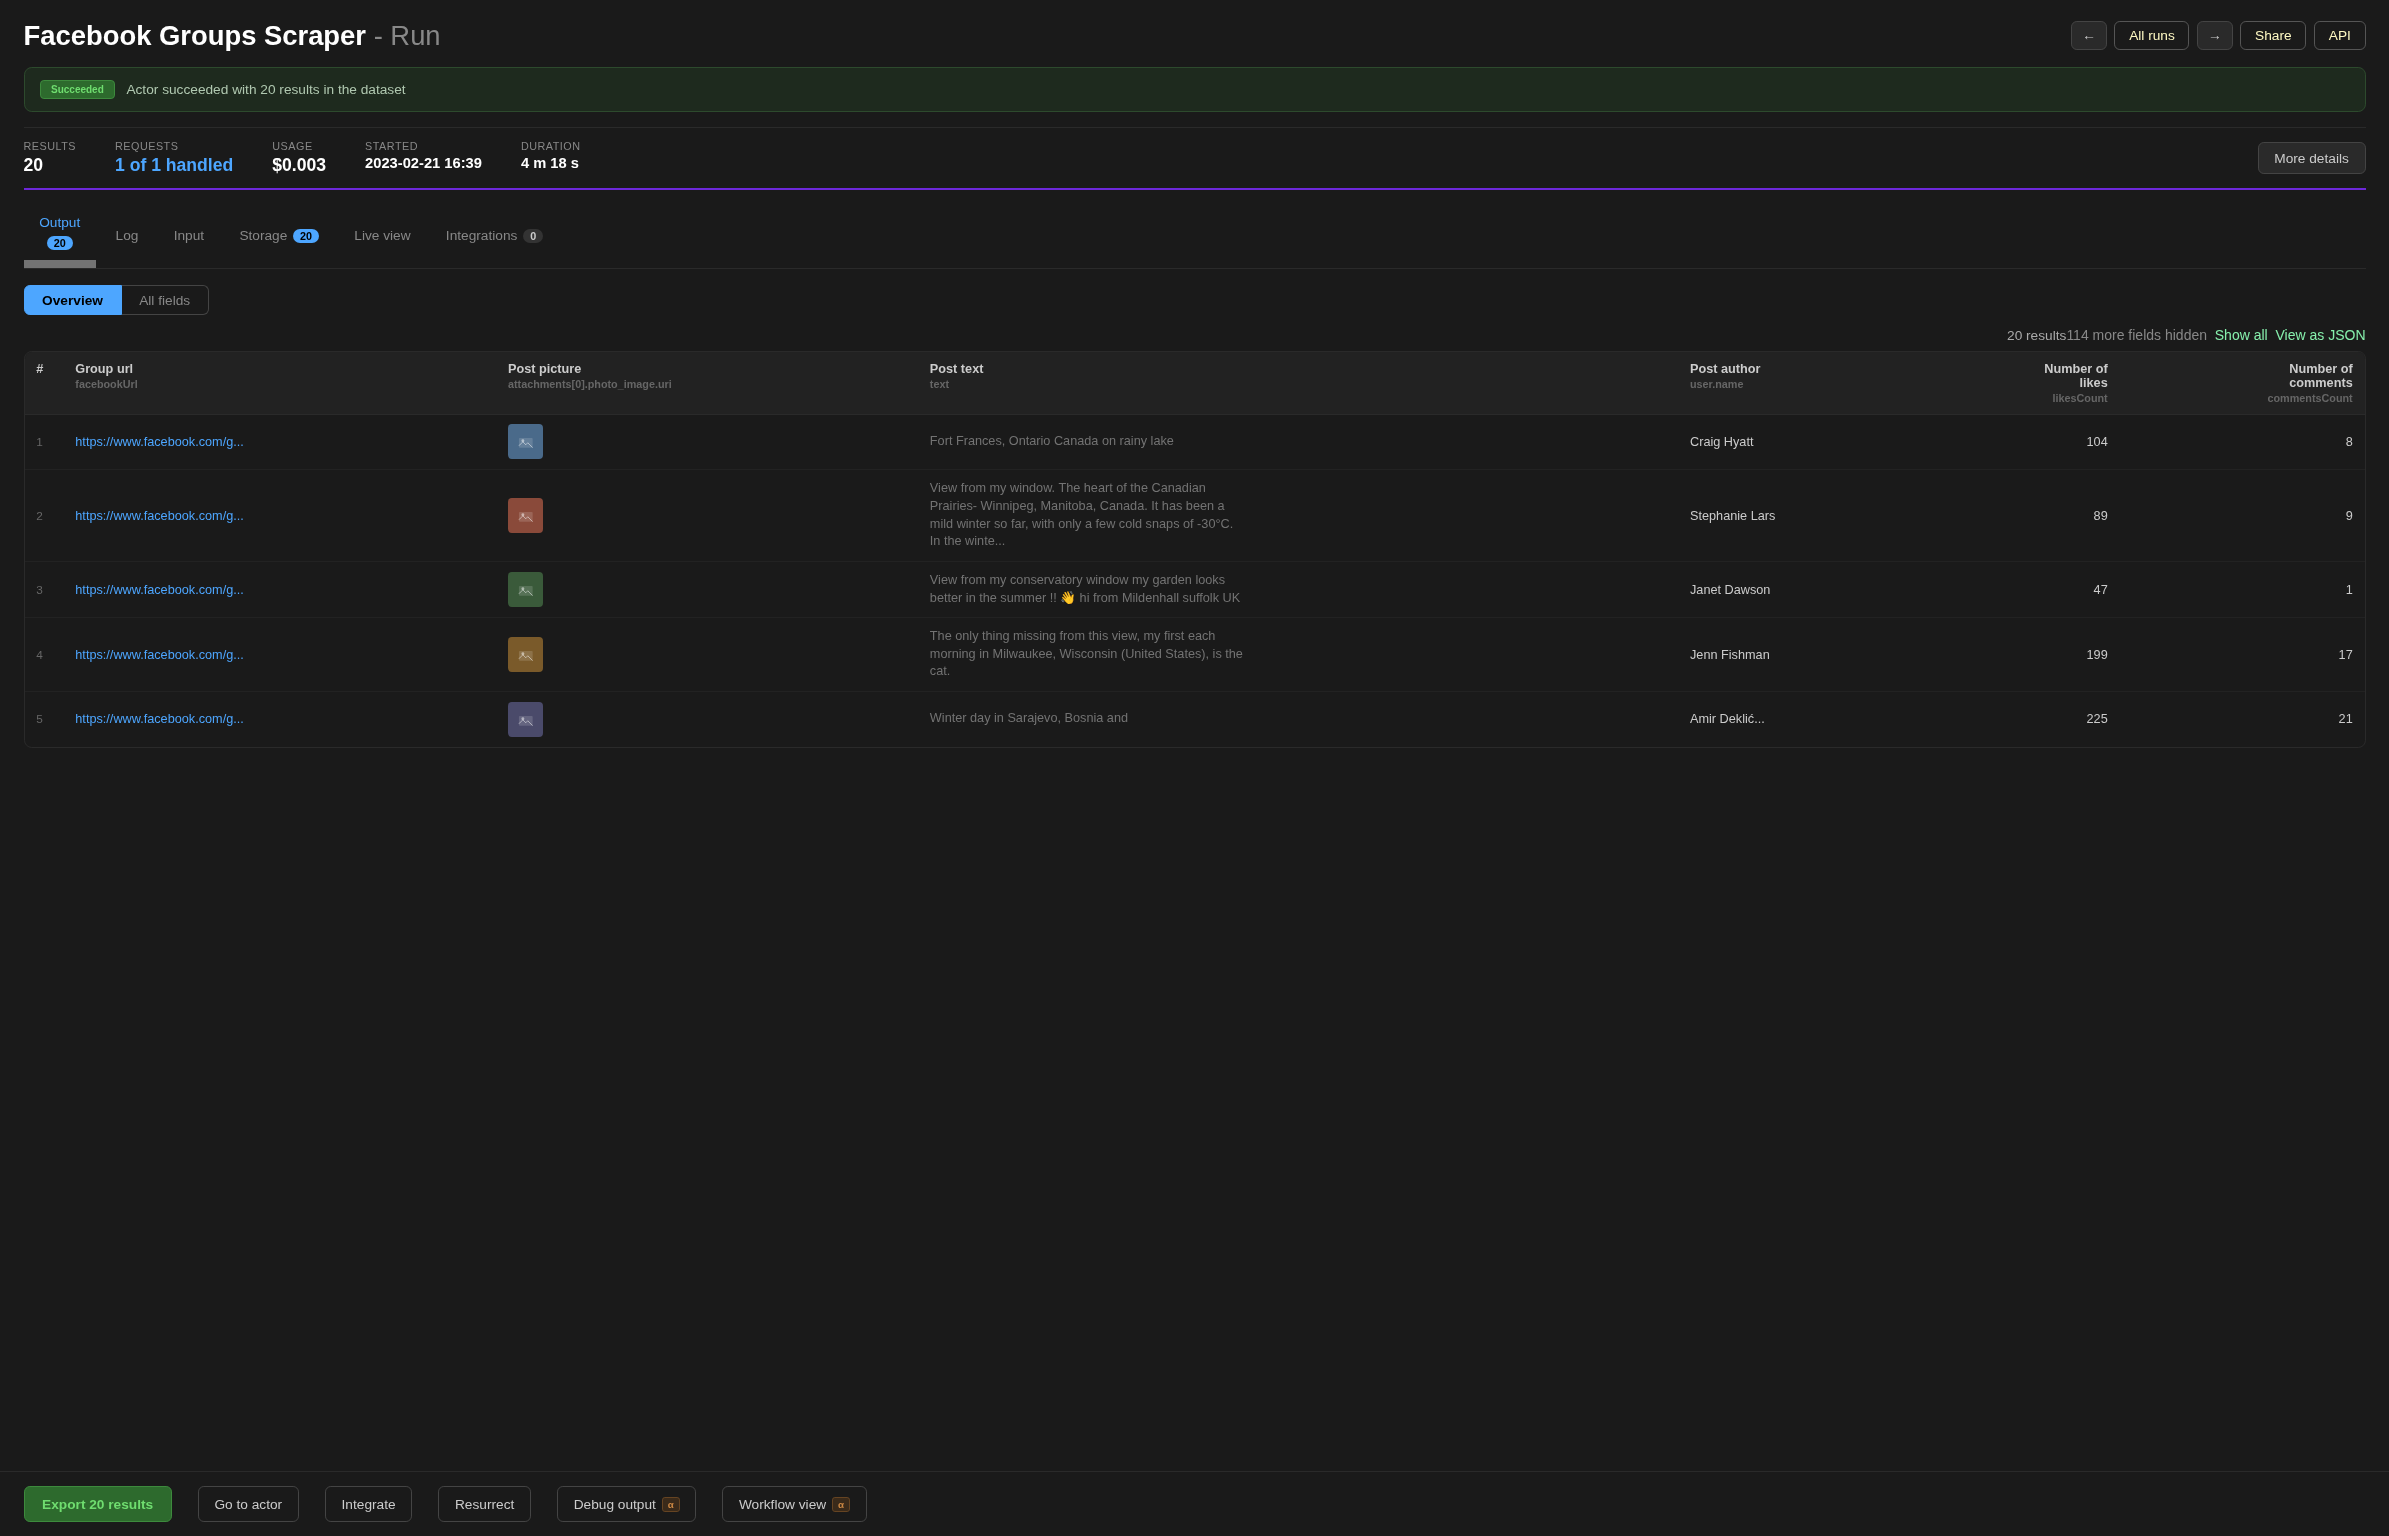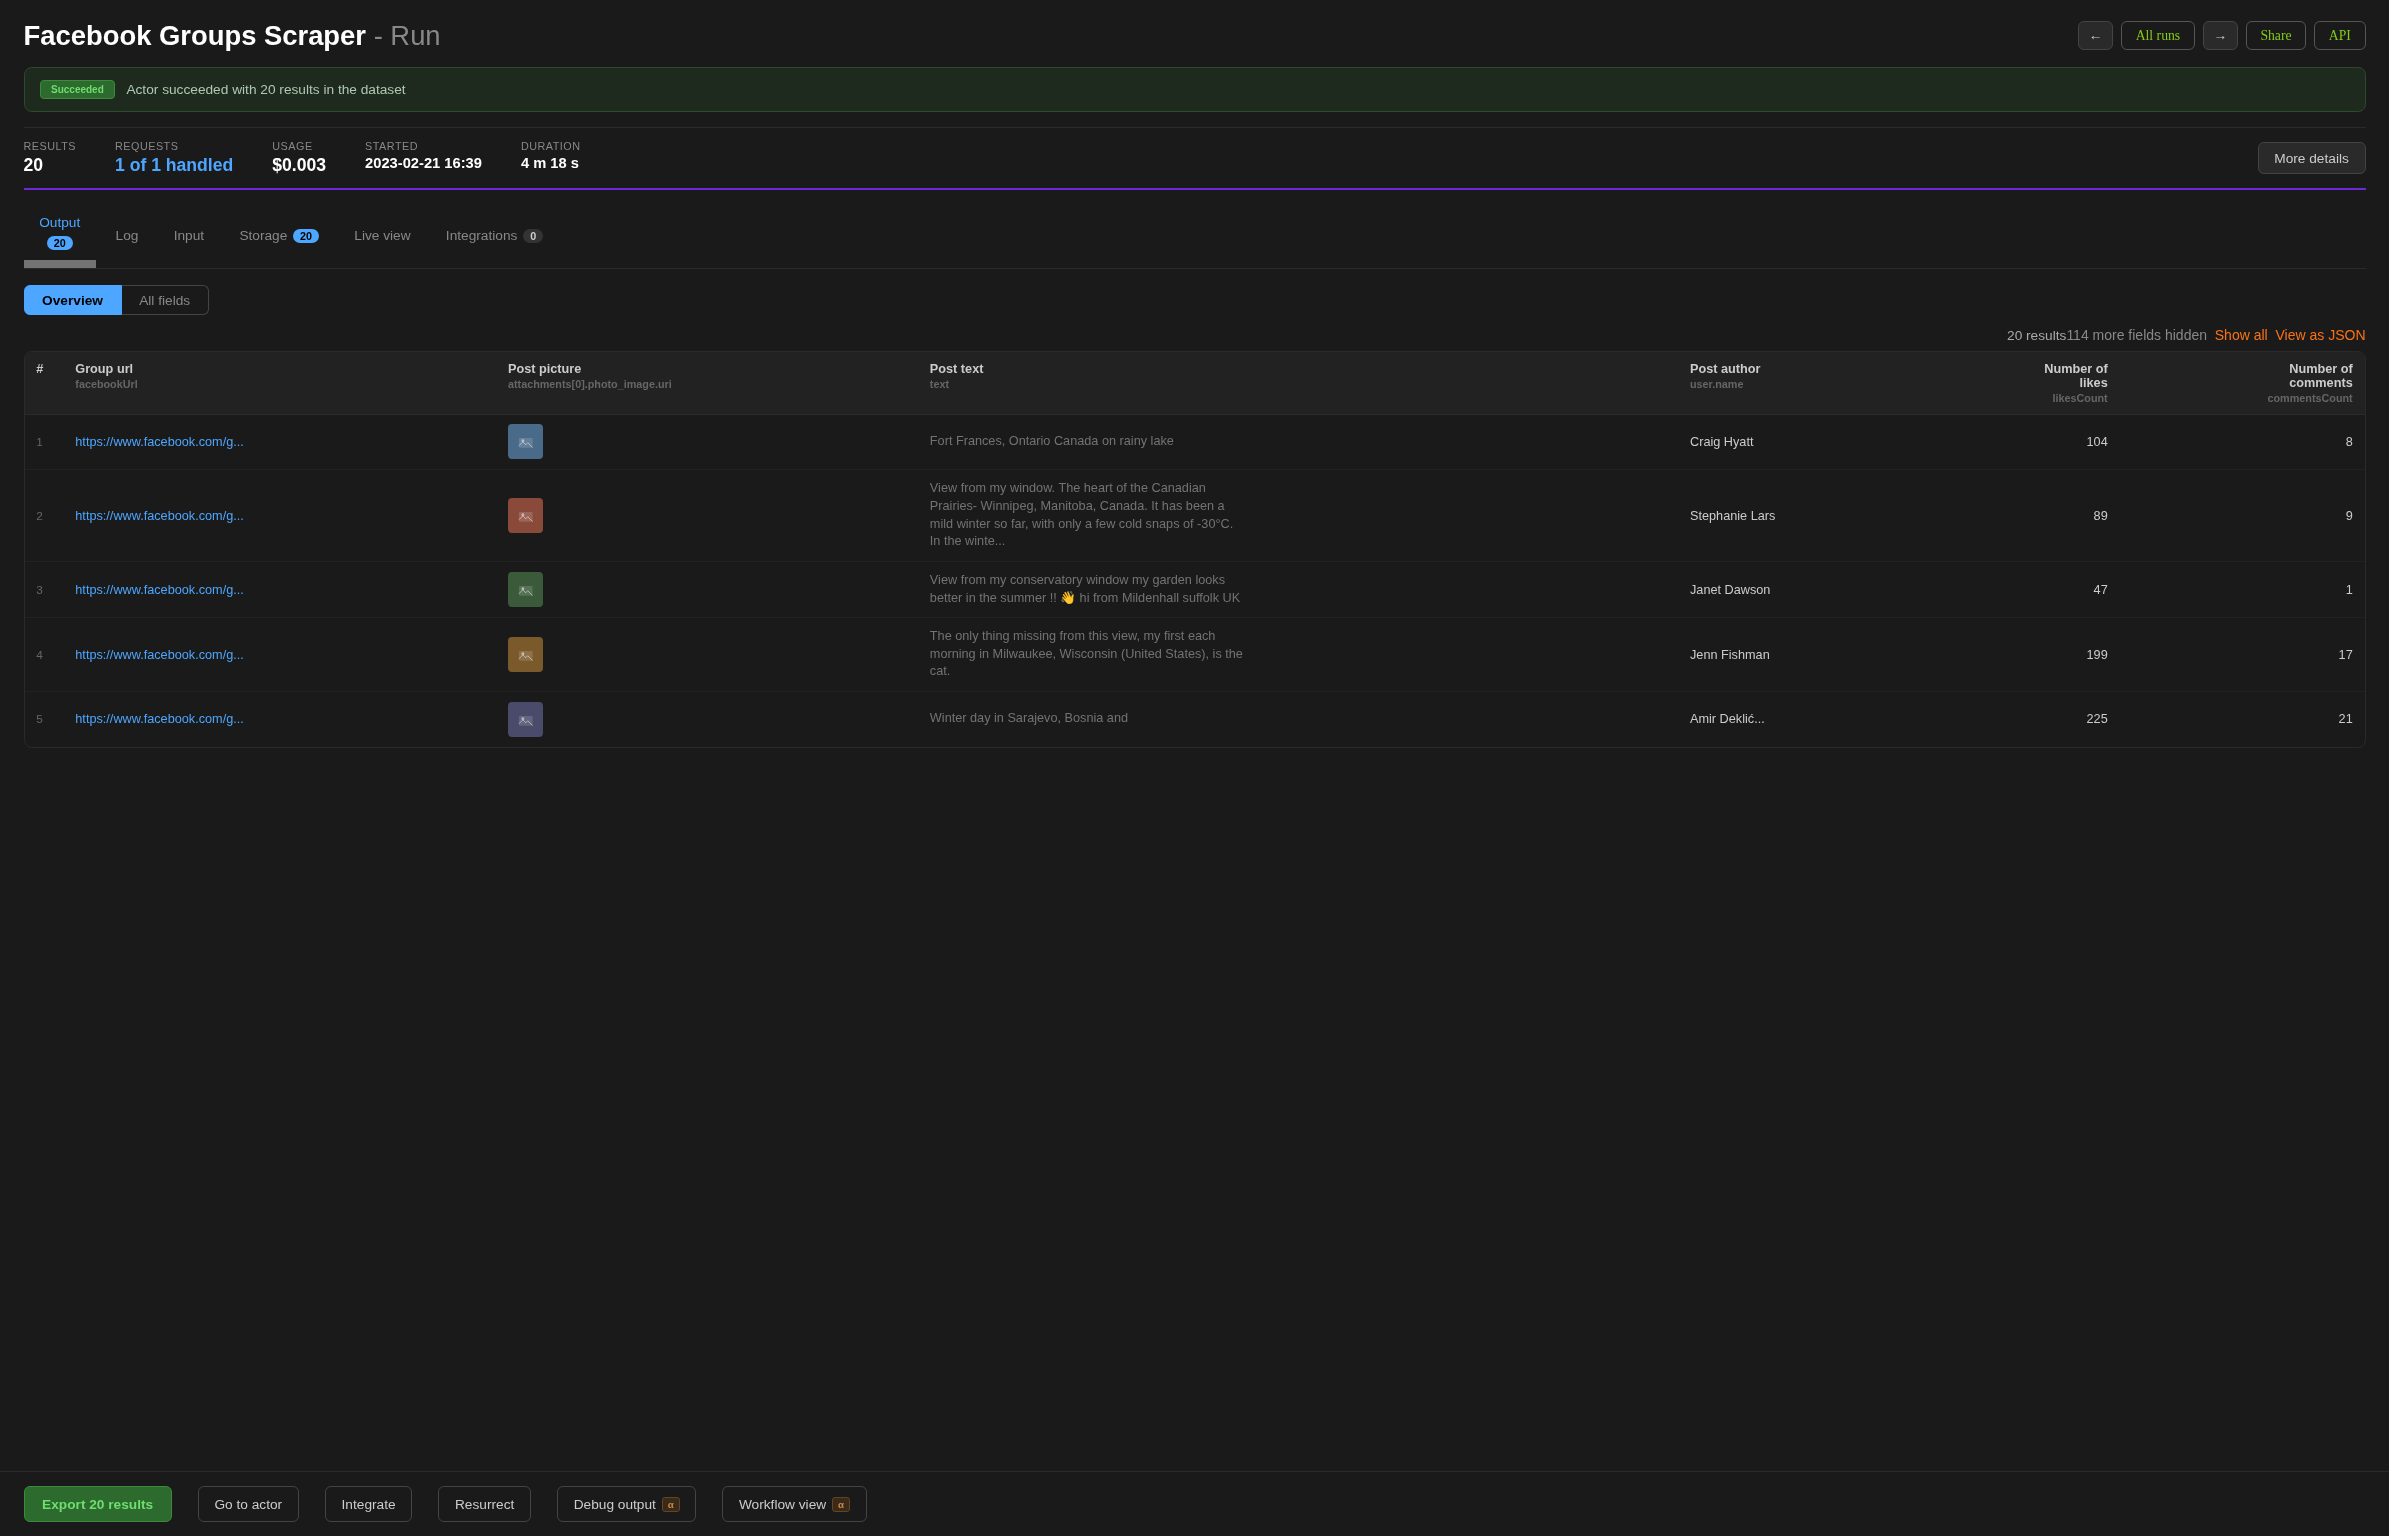--- a/index.html
+++ b/index.html
@@ -40,26 +40,25 @@
       border: 1px solid #444;
       color: #ccc;
       padding: 5.9px 9.8px;
       border-radius: 5.9px;
       cursor: pointer;
       font-size: 13.7px;
     }
     .btn-outline {
       background: transparent;
       border: 1px solid #555;
-      color: #84cc16;
+      color: #fef9c3;
       padding: 5.9px 13.7px;
       border-radius: 5.9px;
       cursor: pointer;
       font-size: 13.7px;
-      font-family: Liberation Serif, serif;
     }
     
     .status-bar {
       background: #1e2a1e;
       border: 1px solid #2d4a2d;
       border-radius: 7.8px;
       padding: 11.8px 15.7px;
       display: flex;
       align-items: center;
       gap: 11.8px;
@@ -183,21 +182,21 @@
       color: #aaa;
     }
     .results-meta {
       display: flex;
       align-items: center;
       gap: 7.8px;
       font-size: 14px;
       color: #888;
     }
     .results-meta a, .link-blue {
-      color: #f97316;
+      color: #86efac;
       text-decoration: none;
       cursor: pointer;
     }
     
     .table-container {
       border: 1px solid #2a2a2a;
       border-radius: 7.8px;
       overflow: hidden;
     }
     table {

